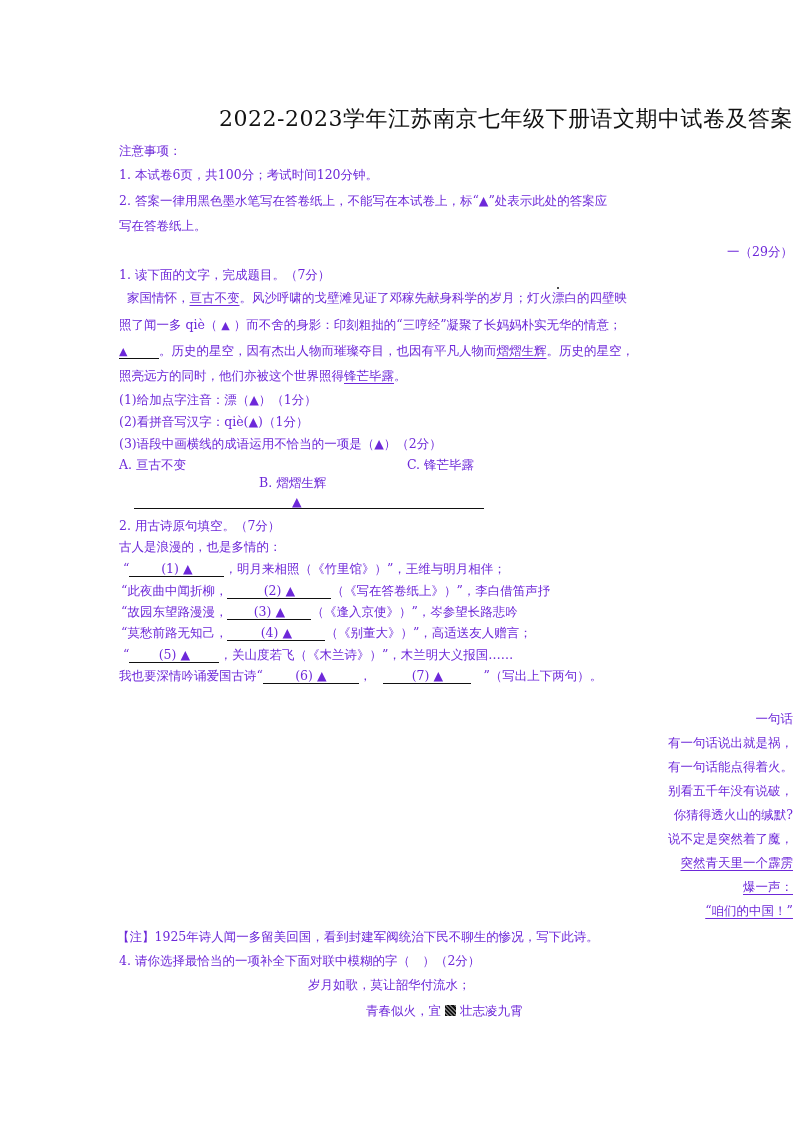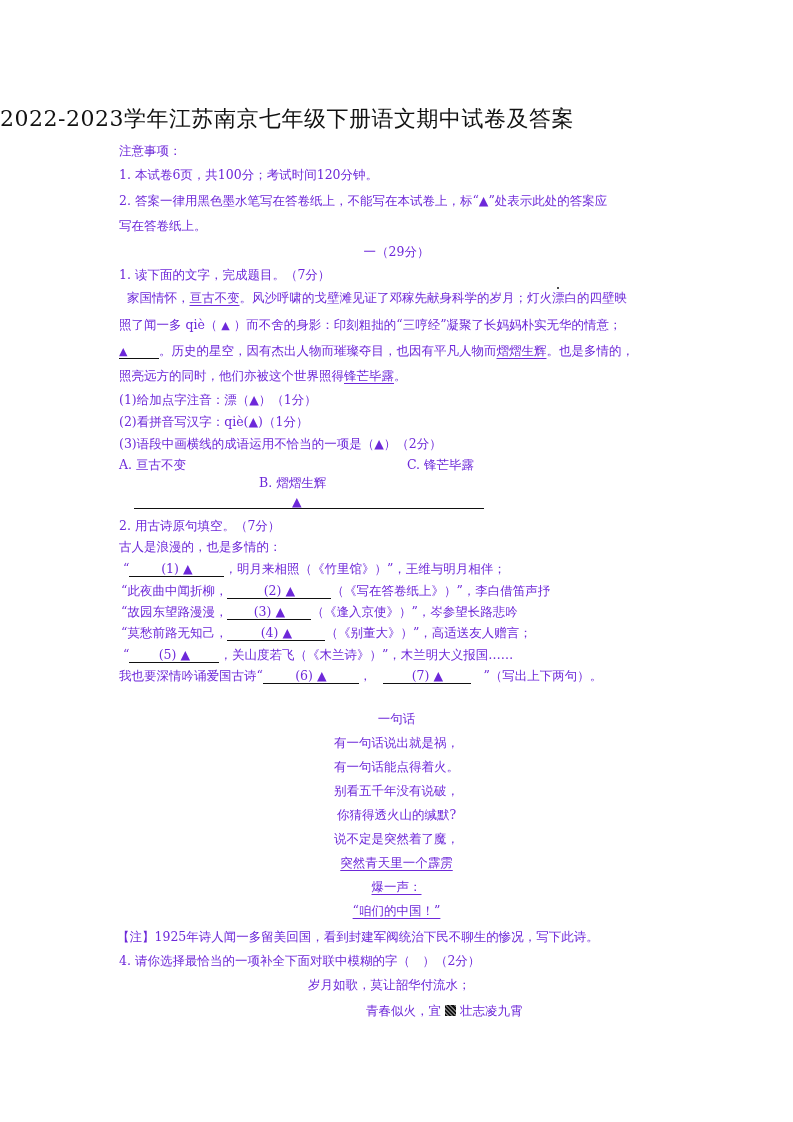--- a/index.html
+++ b/index.html
@@ -3,28 +3,28 @@
 <meta charset="utf-8">
 <style>
   html, body { margin: 0; padding: 0; background: #ffffff; }
   body {
     width: 793px; height: 1122px; position: relative; overflow: hidden;
     font-family: "DejaVu Serif", "Liberation Serif", serif;
     color: #1a1a1a;
   }
   .page { position: absolute; left: 0; top: 0; width: 793px; height: 1122px; }
   .title {
-    position: absolute; top: 104px; left: 0; width: 793px; text-align: left;
+    position: absolute; top: 104px; left: 0; width: 793px; text-align: right;
     font-size: 22px; letter-spacing: 0.5px; color: #111;
   }
   .line {
     position: absolute; left: 119px; font-size: 12.5px; white-space: nowrap;
     line-height: 16px; color: #6d28d9;
   }
-  .center { left: 0; width: 793px; text-align: center; }
+  .center { left: 0; width: 793px; text-align: right; }
   .ul { text-decoration: underline; text-underline-offset: 3px; }
   .blank {
     display: inline-block; border-bottom: 1px solid #111; text-align: center;
     height: 15px; line-height: 15px;
   }
   .tri { font-size: 11px; }
   .dot { position: relative; }
   .dot::after {
     content: ""; position: absolute; left: 50%; top: -3px; width: 2px; height: 2px;
     background: #111; border-radius: 1px; margin-left: -1px;
@@ -55,21 +55,21 @@
 
   <div class="line" style="top:267px">1. 读下面的文字，完成题目。（7分）</div>
 
   <div class="line" style="top:290px; left:127px">
     <span>家国情怀，</span><span class="ul">亘古不变</span><span>。风沙呼啸的戈壁滩见证了邓稼先献身科学的岁月；灯火</span><span class="dot">漂</span><span>白的四壁映</span>
   </div>
   <div class="line" style="top:317px">
     <span>照了闻一多 qiè（ </span><span class="tri">▲</span><span> ）而不舍的身影：印刻粗拙的“三哼经”凝聚了长妈妈朴实无华的情意；</span>
   </div>
   <div class="line" style="top:343px">
-    <span class="blank" style="width:40px;text-align:left"><span class="tri">▲</span></span><span>。历史的星空，因有杰出人物而璀璨夺目，也因有平凡人物而</span><span class="ul">熠熠生辉</span><span>。也是多情的，</span>
+    <span class="blank" style="width:40px;text-align:left"><span class="tri">▲</span></span><span>。历史的星空，因有杰出人物而璀璨夺目，也因有平凡人物而</span><span class="ul">熠熠生辉</span><span>。历史的星空，</span>
   </div>
   <div class="line" style="top:368px">
     <span>照亮远方的同时，他们亦被这个世界照得</span><span class="ul">锋芒毕露</span><span>。</span>
   </div>
 
   <div class="line" style="top:392px">(1)给加点字注音：漂（▲）（1分）</div>
   <div class="line" style="top:414px">(2)看拼音写汉字：qiè(▲)（1分）</div>
   <div class="line" style="top:436px">(3)语段中画横线的成语运用不恰当的一项是（▲）（2分）</div>
   <div class="line" style="top:457px">A. 亘古不变</div>
   <div class="line" style="top:475px; left:259px">B. 熠熠生辉</div>

